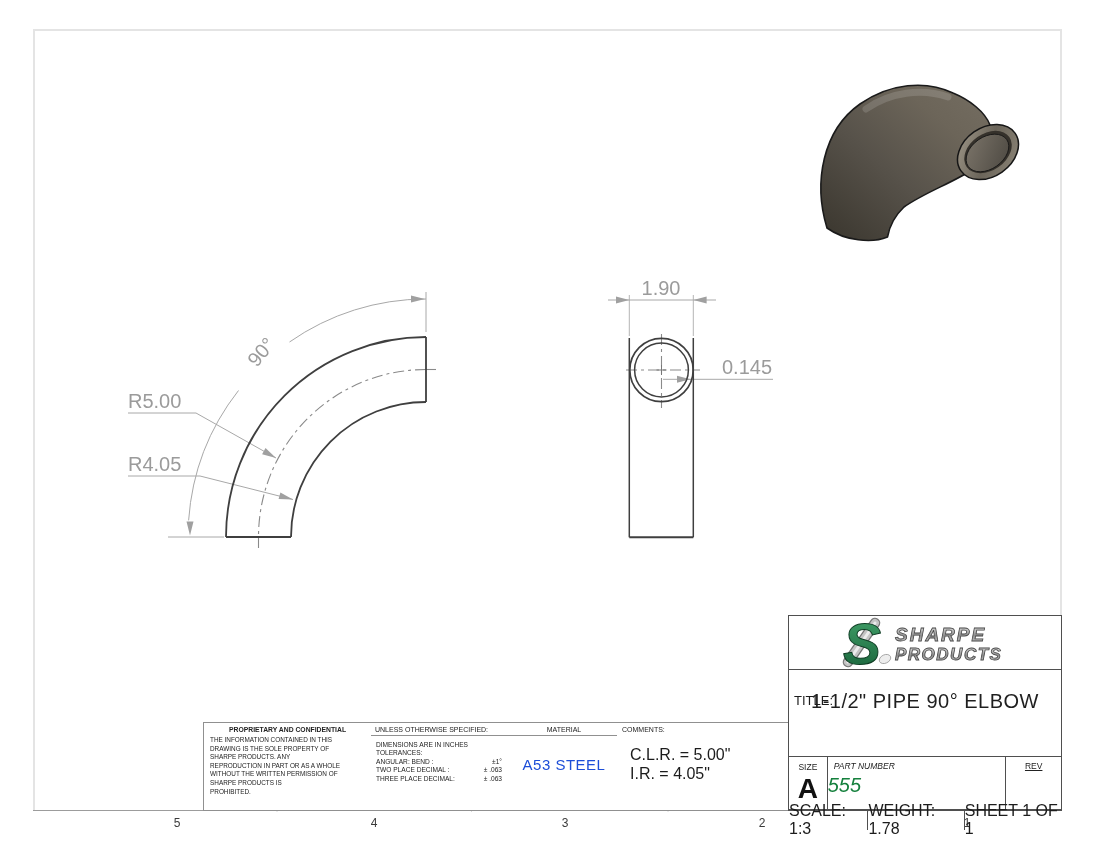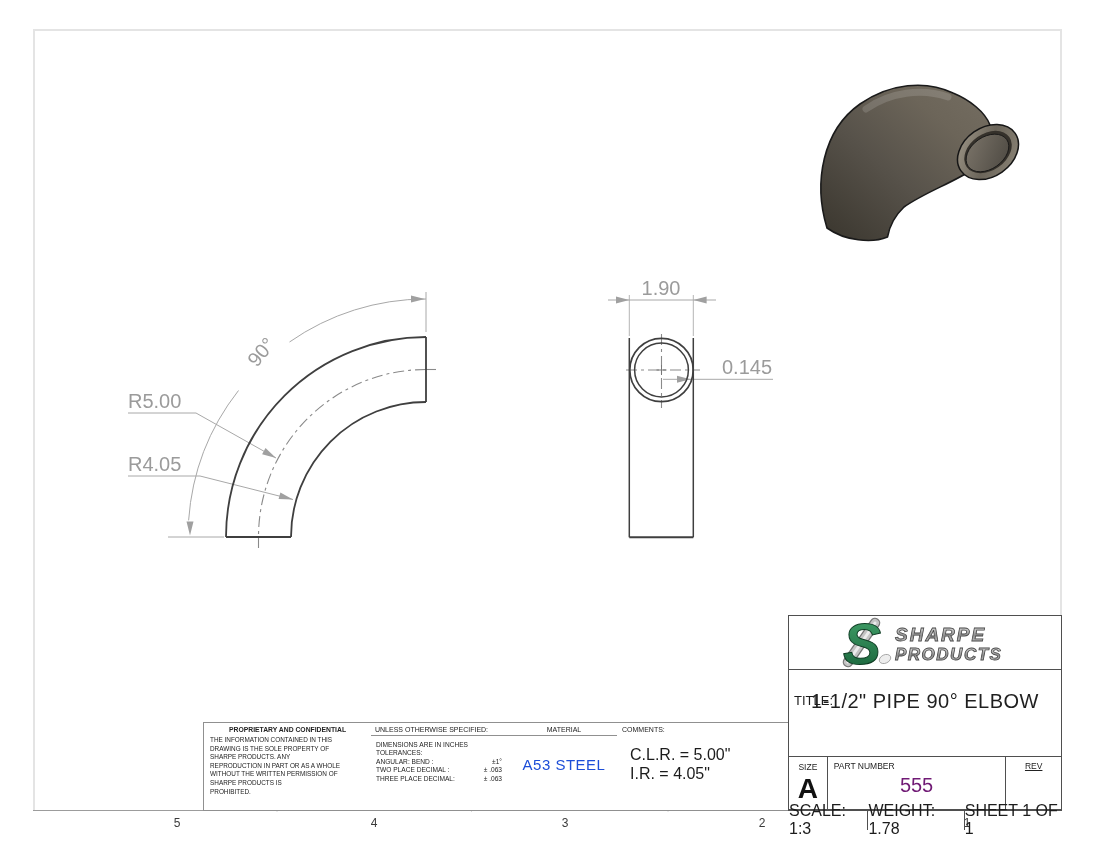--- a/index.html
+++ b/index.html
@@ -50,27 +50,27 @@
   #tb-size-row{height:53px;display:flex;}
   #tb-scale-row{height:20px;display:flex;border-bottom:none;}
   .tb-label{font-size:8.5px;color:#1c1c1c;}
   #tb-title .tb-label{position:absolute;left:5px;top:3px;font-size:13px;}
   .tb-title-text{
     text-align:center;margin-top:20px;font-size:20px;letter-spacing:.5px;color:#1f1f1f;
   }
   .tb-cell{box-sizing:border-box;border-right:1px solid #4f4f4f;height:100%;position:relative;}
   .tb-cell:last-child{border-right:none;text-decoration:underline;}
   #cell-size{width:39px;text-align:center;}
-  #cell-part{width:180px;}
+  #cell-part{width:180px;font-style:italic;}
   #cell-rev{width:55px;text-align:center;}
   .size-letter{font-size:28px;font-weight:bold;line-height:1;margin-top:3px;color:#111;}
   #cell-size .tb-label{display:block;margin-top:5px;}
   #cell-part .tb-label{position:absolute;left:6px;top:4px;}
   #cell-rev .tb-label{display:block;margin-top:4px;}
-  .part-number{text-align:center;font-size:20px;margin-top:17px;color:#701a75;}
+  .part-number{font-size:20px;margin-top:17px;color:#15803d;}
   .scale-cell{box-sizing:border-box;border-right:1px solid #4f4f4f;height:100%;
     display:flex;align-items:center;justify-content:center;font-size:16px;color:#1c1c1c;}
   #cell-scale{width:80px;}
   #cell-weight{width:97px;}
   #cell-sheet{width:97px;border-right:none;}
 </style>
 </head>
 <body>
 
 <div class="abs frame"></div>

